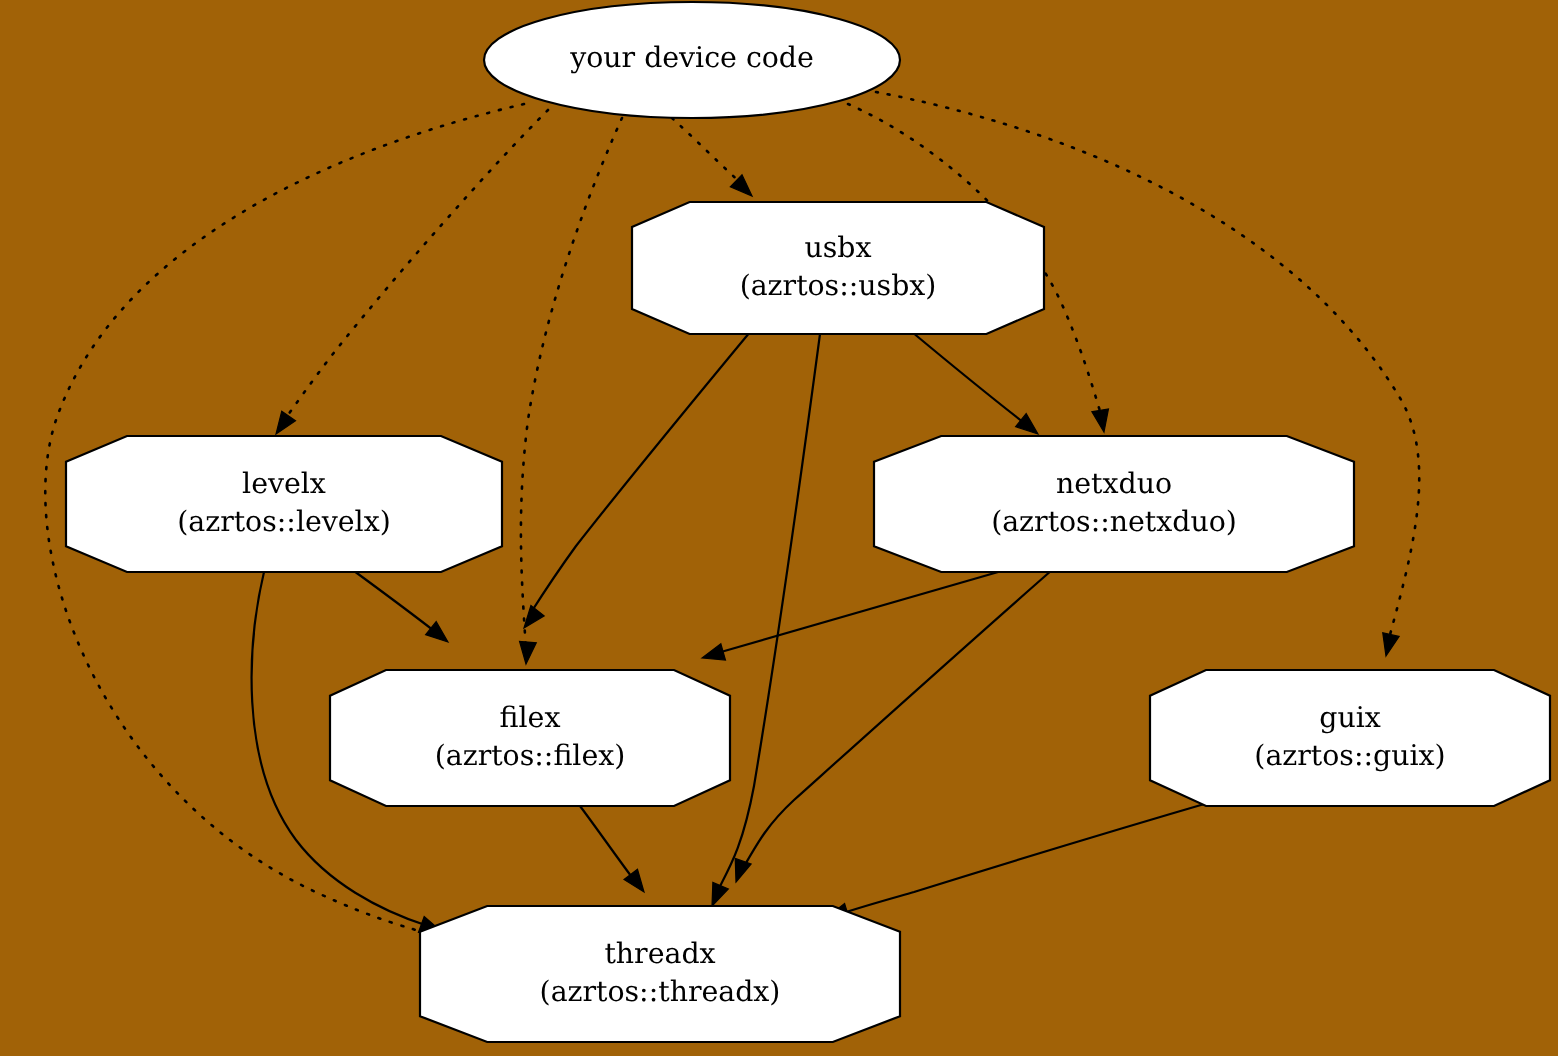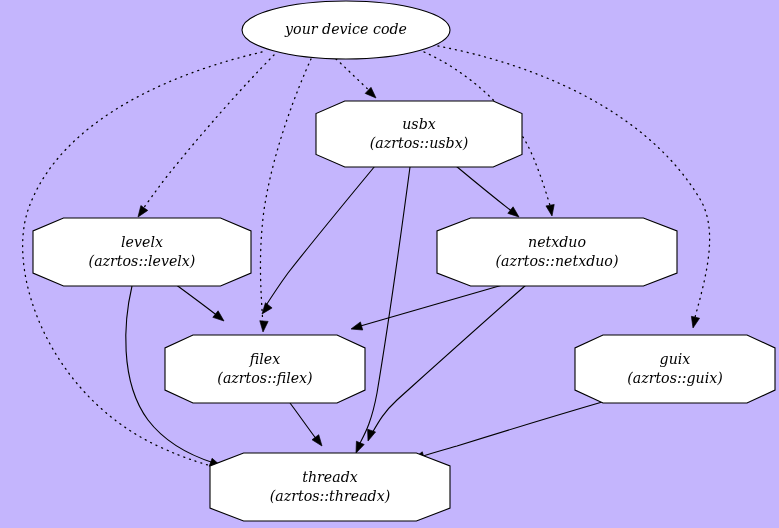--- a/index.html
+++ b/index.html
@@ -1,19 +1,19 @@
 <!DOCTYPE html>
 <html><head>
 <meta charset="utf-8">
 <title>Dependency Graph</title>
 <style>
   html,body{margin:0;padding:0;background:#ffffff;}
   body{width:779px;height:528px;overflow:hidden;
        font-family:"DejaVu Serif","Liberation Serif",serif;}
-  #stage{position:relative;width:779px;height:528px;background:#c4b5fd;font-style:italic;}
+  #stage{position:relative;width:779px;height:528px;background:#a16207;}
   svg#graph{position:absolute;left:0;top:0;width:779px;height:528px;display:block;}
   .node-shape{fill:#ffffff;stroke:#000000;stroke-width:1.1;}
   .edge-line{fill:none;stroke:#000000;stroke-width:1.1;}
   .edge-line.dotted{stroke-dasharray:1,5;stroke-linecap:round;stroke-width:1.3;}
   .arrow{fill:#000000;stroke:#000000;stroke-width:0.6;}
   .node-label{font-family:"DejaVu Serif","Liberation Serif",serif;
               font-size:14.2px;fill:#000000;text-anchor:middle;
               dominant-baseline:middle;}
   .node-label.l2{font-size:14.2px;}
 </style>

